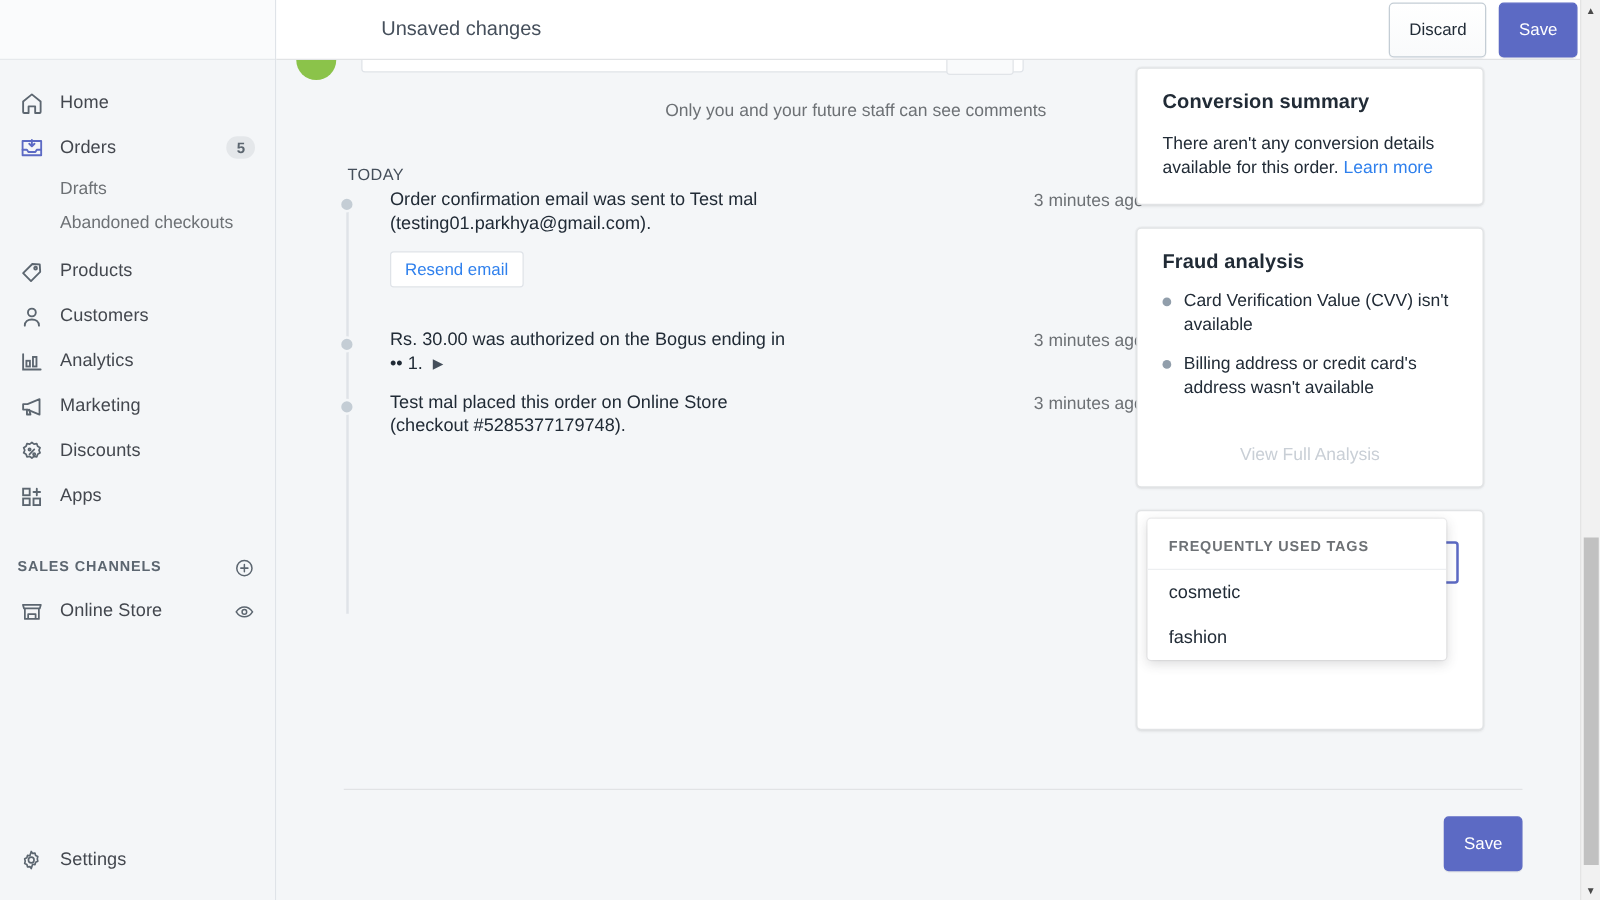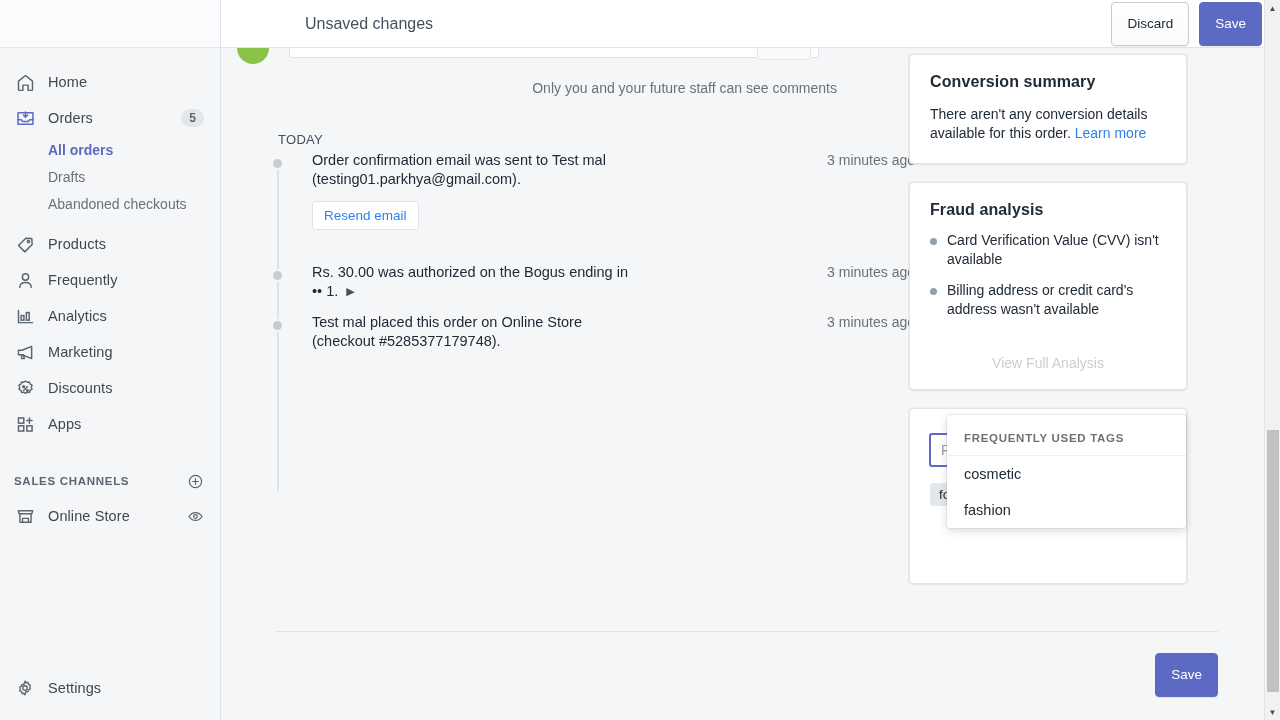--- a/index.html
+++ b/index.html
@@ -219,21 +219,21 @@
   .tag-chips { padding: 16px 20px 18px 20px; display: flex; gap: 8px; }
   .chip {
     display: inline-flex; align-items: center; gap: 7px;
     background: #e4e7ea; border-radius: 3px;
     padding: 4px 9px; font-size: 13.5px; color: #212b36;
   }
   .chip-x { color: #6d7175; font-size: 13px; cursor: pointer; }
 
   
   .tag-dropdown {
-    position: absolute; left: 37px; top: 6px;
+    position: absolute; left: 8px; top: 6px;
     width: 239px;
     background: #ffffff;
     border-radius: 3px;
     box-shadow: 0 0 0 1px rgba(63,63,68,.07), 0 3px 9px rgba(63,63,68,.18);
     z-index: 30; overflow: hidden;
   }
   .dd-head {
     font-size: 11.5px; font-weight: 600; letter-spacing: .7px;
     color: #6d7175; text-transform: uppercase;
     padding: 17px 17px 11px 17px;
@@ -293,23 +293,20 @@
         <svg width="21" height="21" viewBox="0 0 24 24" fill="none" stroke="#5c6ac4" stroke-width="1.7" stroke-linejoin="round" stroke-linecap="round">
           <path d="M3.5 5.5h17v13h-17z"></path>
           <path d="M3.5 13.5h4l1.3 2h6.4l1.3-2h4"></path>
           <path d="M12 4.5v5.5M9.6 8l2.4 2.4L14.4 8"></path>
         </svg>
       </span>
       <span class="nav-label">Orders</span>
       <span class="nav-badge">5</span>
     </div>
 
-    <div class="sub-item active">
-      <span class="sub-label">All orders</span>
-    </div>
     <div class="sub-item">
       <span class="sub-label">Drafts</span>
     </div>
     <div class="sub-item">
       <span class="sub-label">Abandoned checkouts</span>
     </div>
 
     <div class="nav-item" style="margin-top:9px">
       <span class="nav-icon">
         <svg width="21" height="21" viewBox="0 0 24 24" fill="none" stroke="#5c6670" stroke-width="1.7" stroke-linejoin="round">
@@ -320,21 +317,21 @@
       <span class="nav-label">Products</span>
     </div>
 
     <div class="nav-item">
       <span class="nav-icon">
         <svg width="21" height="21" viewBox="0 0 24 24" fill="none" stroke="#5c6670" stroke-width="1.7" stroke-linecap="round">
           <circle cx="12" cy="8" r="3.6"></circle>
           <path d="M5.5 20c0-3.6 2.9-5.6 6.5-5.6s6.5 2 6.5 5.6"></path>
         </svg>
       </span>
-      <span class="nav-label">Frequently</span>
+      <span class="nav-label">Customers</span>
     </div>
 
     <div class="nav-item">
       <span class="nav-icon">
         <svg width="21" height="21" viewBox="0 0 24 24" fill="none" stroke="#5c6670" stroke-width="1.7" stroke-linecap="round">
           <path d="M4 5v14h16"></path>
           <rect x="7" y="11" width="3.2" height="5.2"></rect>
           <rect x="13" y="7.5" width="3.2" height="8.7"></rect>
         </svg>
       </span>

